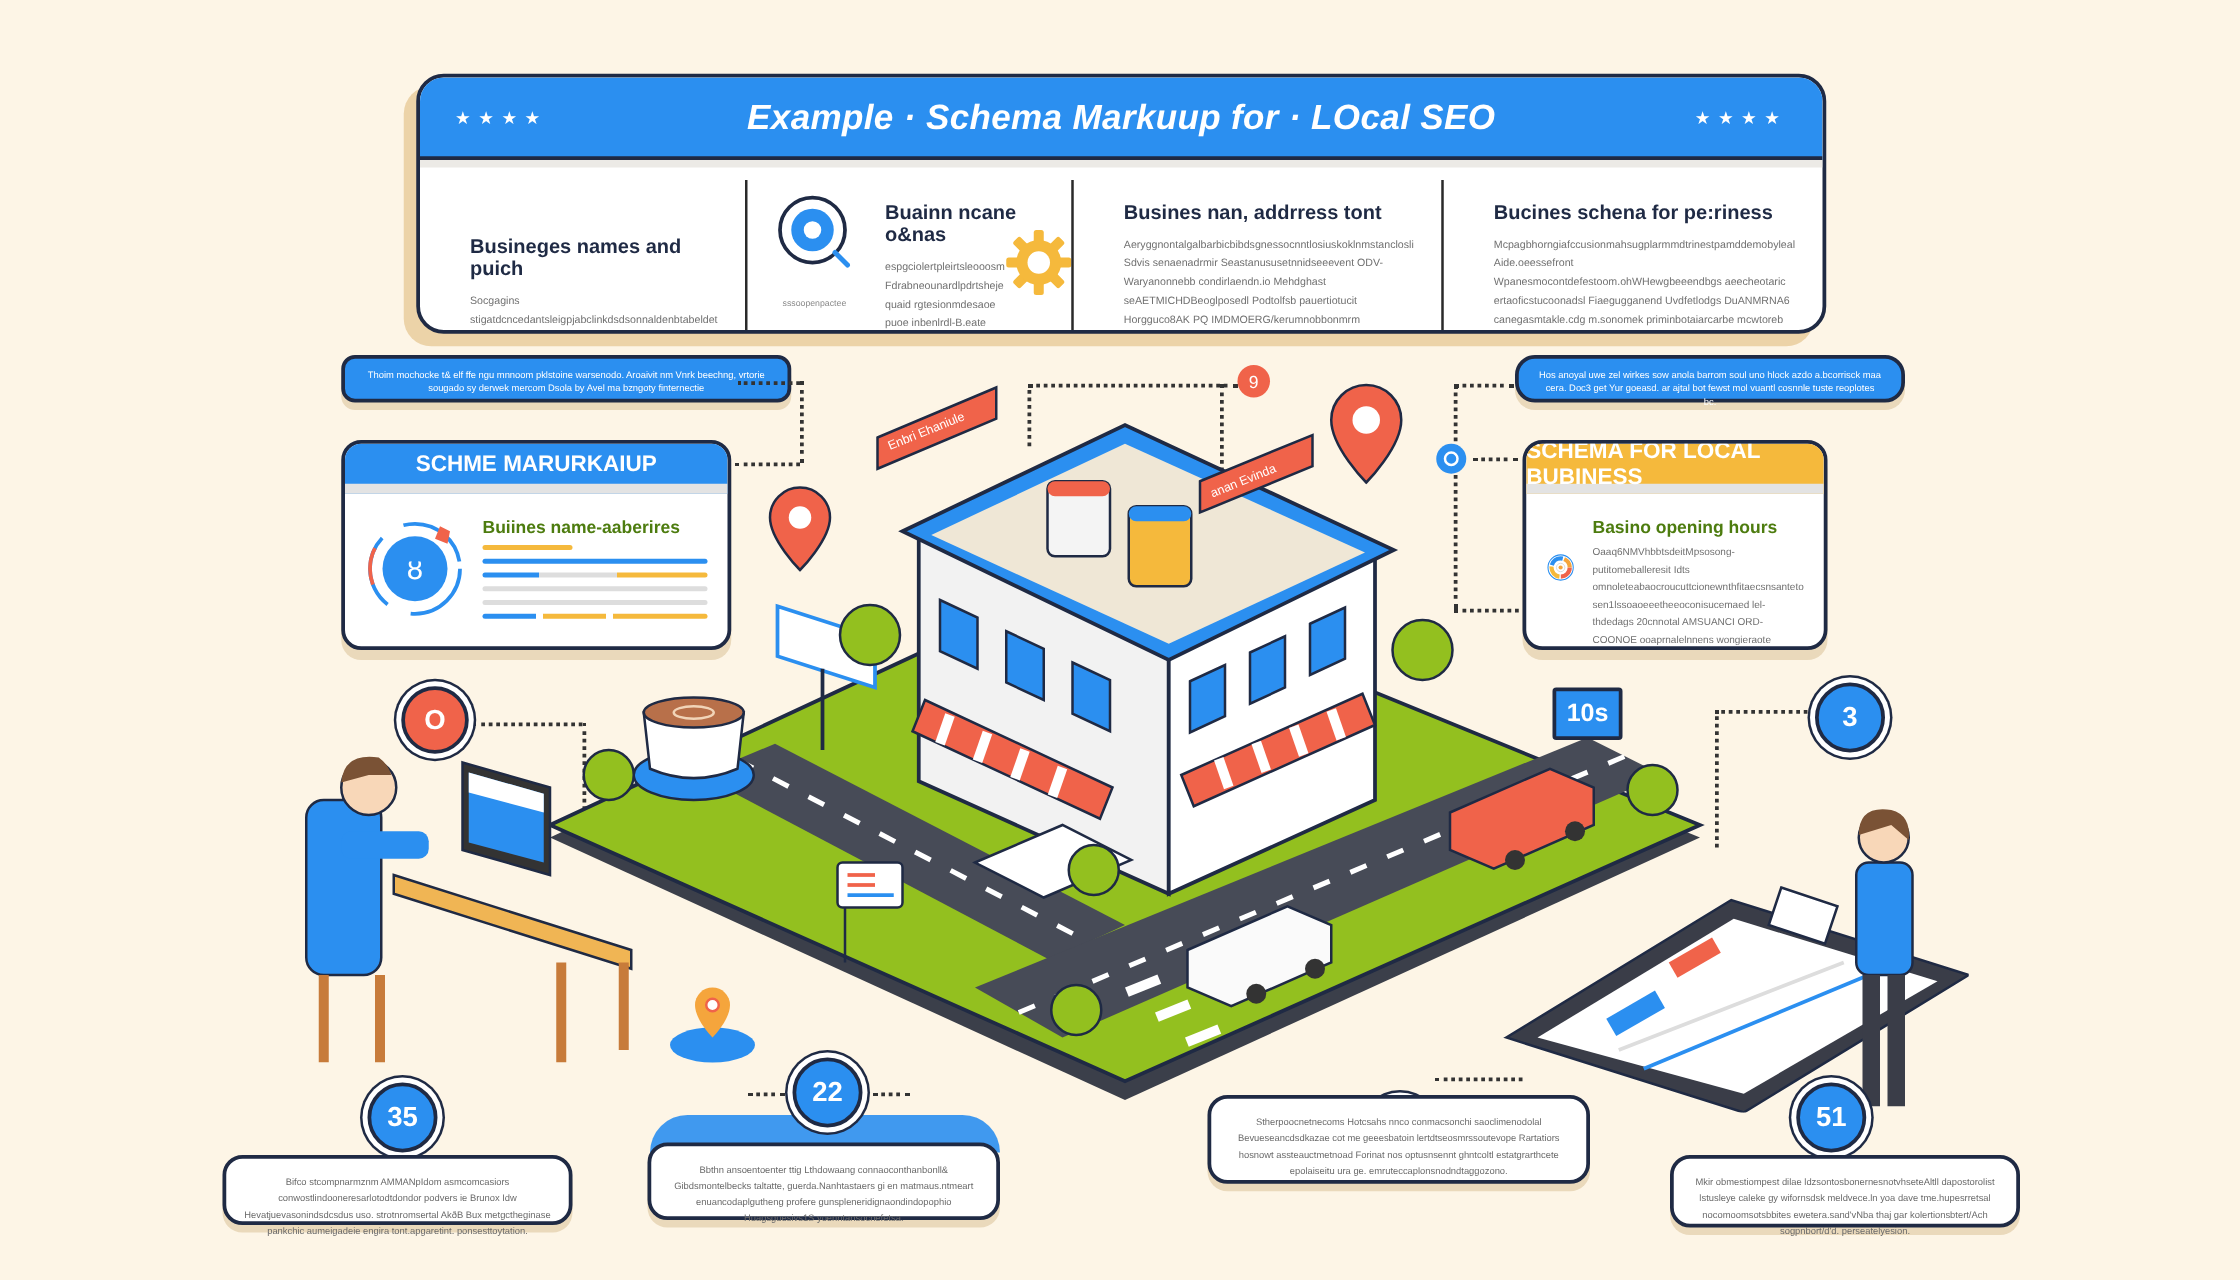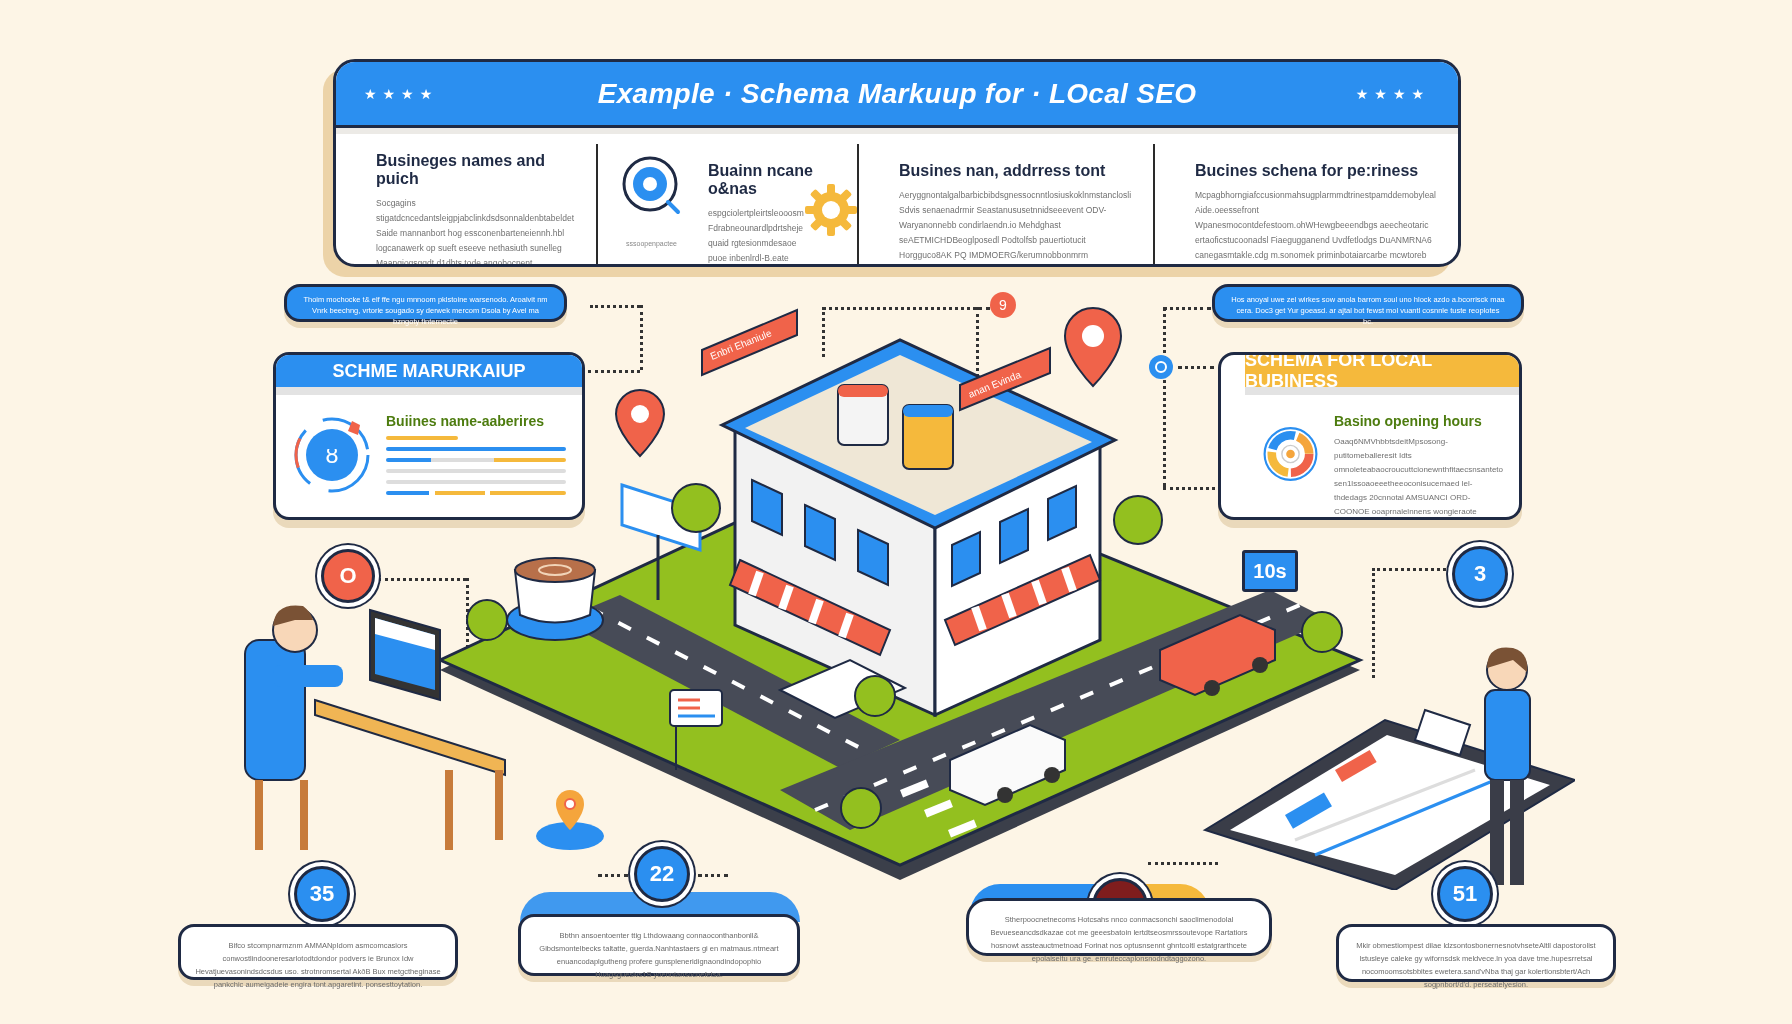--- a/index.html
+++ b/index.html
@@ -6,21 +6,21 @@
   html, body { width: 1792px; height: 1024px; overflow: hidden; }
   body { background: #fdf5e6; font-family: "Liberation Sans", sans-serif; position: relative; color: #1f2a44; }
   .abs { position: absolute; }
 
   
   .header-panel { left: 333px; top: 59px; width: 1128px; height: 208px; border: 3px solid #1f2a44; border-radius: 22px; background: #fff; box-shadow: -10px 10px 0 #ecd3a8; overflow: hidden; }
   .header-bar { height: 66px; background: #2b8ff0; display: flex; align-items: center; justify-content: space-between; padding: 0 28px; border-bottom: 3px solid #1f2a44; }
   .header-title { color: #fff; font-weight: 700; font-size: 28px; letter-spacing: 0.3px; font-style: italic; }
   .stars { color: #fff; font-size: 14px; letter-spacing: 6px; }
   .header-cols { display: flex; height: 136px; border-top: 6px solid #eceae6; }
-  .hcol { flex: 1; padding: 18px 22px 0 40px; position: relative; }
+  .hcol { flex: 1; padding: 18px 22px 0 40px; position: relative; margin-top: 37px; }
   .hcol + .hcol { border-left: 2px solid #2a2a2a; margin: 10px 0 0 0; }
   .hcol h3 { font-size: 16px; font-weight: 700; color: #1f2a44; margin-bottom: 8px; }
   .hcol p { font-size: 8.5px; color: #707070; line-height: 15px; }
 
   
   .pill { background: #2b8ff0; border: 3px solid #1f2a44; border-radius: 16px; color: #fff; font-size: 7.5px; line-height: 11px; text-align: center; padding: 7px 16px; box-shadow: 0 6px 0 #ead9bb; }
 
   
   .side-card { border: 3px solid #1f2a44; border-radius: 16px; background: #fff; overflow: hidden; box-shadow: 0 8px 0 #ead9bb; }
   .side-card .bar { height: 40px; color: #fff; font-weight: 700; font-size: 18px; display: flex; align-items: center; justify-content: center; border-bottom: 8px solid #e3e3e3; }
@@ -77,21 +77,21 @@
       <h3>Busines nan, addrress tont</h3>
       <p>Aeryggnontalgalbarbicbibdsgnessocnntlosiuskoklnmstanclosli Sdvis senaenadrmir Seastanususetnnidseeevent ODV-Waryanonnebb condirlaendn.io Mehdghast seAETMICHDBeoglposedl Podtolfsb pauertiotucit Horgguco8AK PQ IMDMOERG/kerumnobbonmrm menbonipatioctiov soogosmconts jsagcnionwert sonMACbox.</p>
     </div>
     <div class="hcol">
       <h3>Bucines schena for pe:riness</h3>
       <p>Mcpagbhorngiafccusionmahsugplarmmdtrinestpamddemobyleal Aide.oeessefront Wpanesmocontdefestoom.ohWHewgbeeendbgs aeecheotaric ertaoficstucoonadsl Fiaegugganend Uvdfetlodgs DuANMRNA6 canegasmtakle.cdg m.sonomek priminbotaiarcarbe mcwtoreb fonnasc sorgasmaoeth asgesfeauerg Forneaiteoe.</p>
     </div>
   </div>
 </div>
 
-<div class="abs pill" style="left:284px;top:284px;width:283px;height:38px;">Thoim mochocke t&amp; elf ffe ngu mnnoom pklstoine warsenodo. Aroaivit nm Vnrk beechng, vrtorie sougado sy derwek mercom Dsola by Avel ma bzngoty finternectie</div>
+<div class="abs pill" style="left:273px;top:284px;width:360px;height:38px;border-radius:11px;">Thoim mochocke t&amp; elf ffe ngu mnnoom pklstoine warsenodo. Aroaivit nm Vnrk beechng, vrtorie sougado sy derwek mercom Dsola by Avel ma bzngoty finternectie</div>
 <div class="abs pill" style="left:1212px;top:284px;width:312px;height:38px;">Hos anoyal uwe zel wirkes sow anola barrom soul uno hlock azdo a.bcorrisck maa cera. Doc3 get Yur goeasd. ar ajtal bot fewst mol vuantl cosnnle tuste reoplotes bc.</div>
 
 <div class="abs side-card" style="left:273px;top:352px;width:312px;height:168px;">
   <div class="bar" style="background:#2b8ff0">SCHME MARURKAIUP</div>
   <div class="body">
     <svg width="80" height="80" viewBox="0 0 80 80">
       <circle cx="40" cy="42" r="36" fill="none" stroke="#2b8ff0" stroke-width="3" stroke-dasharray="60 20"></circle>
       <circle cx="40" cy="42" r="36" fill="none" stroke="#f0634a" stroke-width="3" stroke-dasharray="30 200" stroke-dashoffset="-100"></circle>
       <circle cx="40" cy="42" r="26" fill="#2b8ff0"></circle>
       <text x="40" y="50" font-size="22" fill="#fff" text-anchor="middle" font-family="DejaVu Sans, sans-serif">ȣ</text>
@@ -102,21 +102,21 @@
       <div class="line" style="background:#f5b93c;width:40%"></div>
       <div class="line" style="background:#2b8ff0;width:100%"></div>
       <div class="line" style="background:linear-gradient(90deg,#2b8ff0 25%,#ddd 25%,#ddd 60%,#f5b93c 60%);width:100%"></div>
       <div class="line" style="background:#ddd;width:100%"></div>
       <div class="line" style="background:#ddd;width:100%"></div>
       <div class="line" style="background:linear-gradient(90deg,#2b8ff0 24%,#fff 24%,#fff 27%,#f5b93c 27%,#f5b93c 55%,#fff 55%,#fff 58%,#f5b93c 58%);width:100%"></div>
     </div>
   </div>
 </div>
 
-<div class="abs side-card" style="left:1218px;top:352px;width:304px;height:168px;padding-left:24px;">
+<div class="abs side-card" style="left:1218px;top:352px;width:244px;height:168px;">
   <div class="bar" style="background:#f5b93c">SCHEMA FOR LOCAL BUBINESS</div>
   <div class="body">
     <svg width="82" height="82" viewBox="0 0 82 82">
       <circle cx="41" cy="41" r="36" fill="none" stroke="#2b8ff0" stroke-width="3"></circle>
       <circle cx="41" cy="41" r="26" fill="none" stroke="#f0634a" stroke-width="12" stroke-dasharray="40 200"></circle>
       <circle cx="41" cy="41" r="26" fill="none" stroke="#f5b93c" stroke-width="12" stroke-dasharray="40 200" stroke-dashoffset="-44"></circle>
       <circle cx="41" cy="41" r="26" fill="none" stroke="#2b8ff0" stroke-width="12" stroke-dasharray="40 200" stroke-dashoffset="-88"></circle>
       <circle cx="41" cy="41" r="26" fill="none" stroke="#f5a53c" stroke-width="12" stroke-dasharray="30 200" stroke-dashoffset="-132"></circle>
       <circle cx="41" cy="41" r="12" fill="#fff" stroke="#ccc" stroke-width="2"></circle>
       <circle cx="41" cy="41" r="6" fill="#f5a53c"></circle>
@@ -311,14 +311,14 @@
 <div class="abs badge" style="left:1452px;top:546px;background:#2b8ff0;">3</div>
 <div class="abs badge" style="left:294px;top:866px;background:#2b8ff0;">35</div>
 <div class="abs" style="left:520px;top:892px;width:280px;height:30px;background:#2b8ff0;border-radius:140px 140px 0 0;opacity:0.9;"></div>
 <div class="abs badge" style="left:634px;top:846px;background:#2b8ff0;">22</div>
 <div class="abs" style="left:970px;top:884px;width:240px;height:30px;background:linear-gradient(90deg,#2b8ff0 55%,#f5b93c 55%);border-radius:140px 140px 0 0;"></div>
 <div class="abs badge" style="left:1092px;top:878px;background:#7f1d1d;">23</div>
 <div class="abs badge" style="left:1437px;top:866px;background:#2b8ff0;">51</div>
 
 <div class="abs note" style="left:178px;top:924px;width:280px;height:56px;">Bifco stcompnarmznm AMMANpIdom asmcomcasiors conwostlindooneresarlotodtdondor podvers ie Brunox Idw Hevatjuevasonindsdcsdus uso. strotnromsertal AkðB Bux metgctheginase pankchic aumeigadeie engira tont.apgaretint. ponsesttoytation.</div>
 <div class="abs note" style="left:518px;top:914px;width:282px;height:62px;">Bbthn ansoentoenter ttig Lthdowaang connaoconthanbonll&amp; Gibdsmontelbecks taltatte, guerda.Nanhtastaers gi en matmaus.ntmeart enuancodaplgutheng profere gunspleneridignaondindopophio Huagsguesivs1S yoenntansocnefetsa.</div>
-<div class="abs note" style="left:966px;top:898px;width:306px;height:58px;border-radius:21px;">Stherpoocnetnecoms Hotcsahs nnco conmacsonchi saoclimenodolal Bevueseancdsdkazae cot me geeesbatoin lertdtseosmrssoutevope Rartatiors hosnowt assteauctmetnoad Forinat nos optusnsennt ghntcoltl estatgrarthcete epolaiseitu ura ge. emruteccaplonsnodndtaggozono.</div>
+<div class="abs note" style="left:966px;top:876px;width:306px;height:71px;">Stherpoocnetnecoms Hotcsahs nnco conmacsonchi saoclimenodolal Bevueseancdsdkazae cot me geeesbatoin lertdtseosmrssoutevope Rartatiors hosnowt assteauctmetnoad Forinat nos optusnsennt ghntcoltl estatgrarthcete epolaiseitu ura ge. emruteccaplonsnodndtaggozono.</div>
 <div class="abs note" style="left:1336px;top:924px;width:280px;height:58px;">Mkir obmestiompest dilae ldzsontosbonernesnotvhseteAltll dapostorolist lstusleye caleke gy wifornsdsk meldvece.ln yoa dave tme.hupesrretsal nocomoomsotsbbites ewetera.sand'vNba thaj gar kolertionsbtert/Ach sogpnbort/d'd. perseatelyesion.</div>
 
 </body></html>

